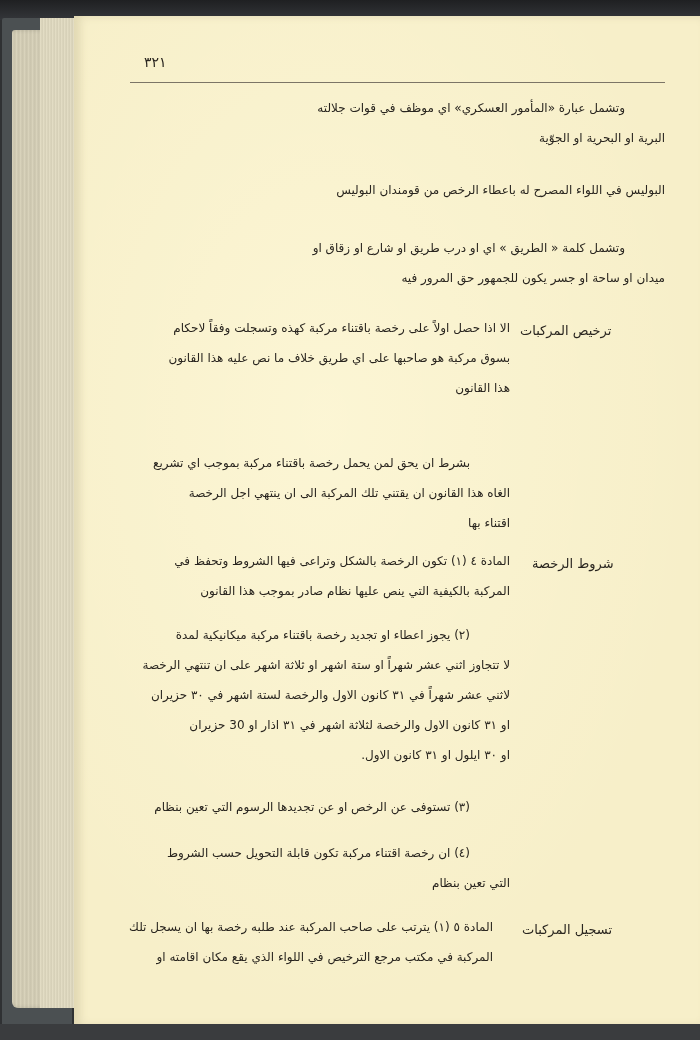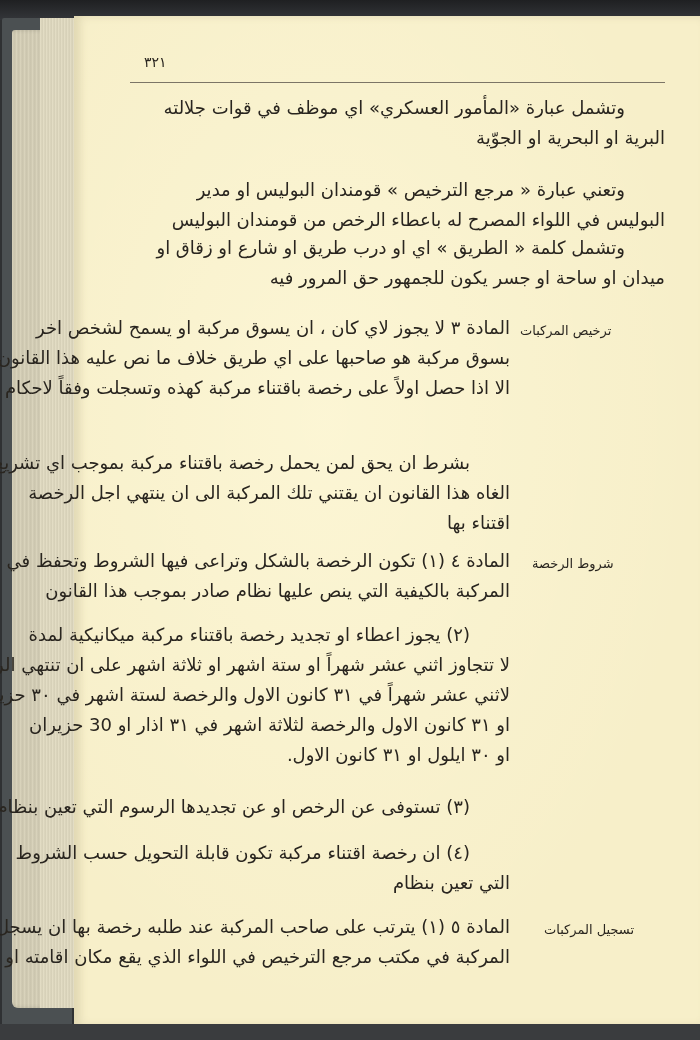--- a/index.html
+++ b/index.html
@@ -68,21 +68,21 @@
     .header-rule {
       position: absolute; left: 130px; top: 82px; width: 535px; height: 1px;
       background: #7c7566;
     }
     .text {
       position: absolute;
       direction: rtl;
       text-align: justify;
       text-align-last: right;
       color: #29251f;
-      font-size: 18px;
+      font-size: 12px;
       line-height: 30px;
       font-family: "DejaVu Sans", sans-serif;
     }
     .margin-note {
       position: absolute;
       direction: rtl;
       text-align: right;
       color: #29251f;
       font-size: 13px;
       font-family: "DejaVu Sans", sans-serif;
@@ -105,34 +105,33 @@
   <span class="page-number">٣٢١</span>
 </div>
 <div class="header-rule"></div>
 
 <div class="text" style="left:155px; top:93px; width:510px;">
   <span class="line indent">وتشمل عبارة «المأمور العسكري» اي موظف في قوات جلالته</span>
   <span class="line">البرية او البحرية او الجوّية</span>
 </div>
 
 <div class="text" style="left:155px; top:175px; width:510px;">
-  <span class="line indent">وتعني عبارة « مرجع الترخيص » قومندان البوليس او مدير</span>
   <span class="line">البوليس في اللواء المصرح له باعطاء الرخص من قومندان البوليس</span>
 </div>
 
 <div class="text" style="left:155px; top:233px; width:510px;">
   <span class="line indent">وتشمل كلمة « الطريق » اي او درب طريق او شارع او زقاق او</span>
   <span class="line">ميدان او ساحة او جسر يكون للجمهور حق المرور فيه</span>
 </div>
 
 <span class="margin-note" style="left:520px; top:323px;">ترخيص المركبات</span>
 <div class="text" style="left:155px; top:313px; width:355px;">
-  <span class="line">المادة ٣   لا يجوز لاي كان ، ان يسوق مركبة او يسمح لشخص اخر</span>
+  <span class="line">الا اذا حصل اولاً على رخصة باقتناء مركبة كهذه وتسجلت وفقاً لاحكام</span>
   <span class="line">بسوق مركبة هو صاحبها على اي طريق خلاف ما نص عليه هذا القانون</span>
-  <span class="line">الا اذا حصل اولاً على رخصة باقتناء مركبة كهذه وتسجلت وفقاً لاحكام</span>
+  <span class="line">هذا القانون</span>
 </div>
 
 <div class="text" style="left:155px; top:448px; width:355px;">
   <span class="line indent">بشرط ان يحق لمن يحمل رخصة باقتناء مركبة بموجب اي تشريع</span>
   <span class="line">الغاه هذا القانون ان يقتني تلك المركبة الى ان ينتهي اجل الرخصة</span>
   <span class="line">اقتناء بها</span>
 </div>
 
 <span class="margin-note" style="left:532px; top:556px;">شروط الرخصة</span>
 <div class="text" style="left:155px; top:546px; width:355px;">
@@ -150,17 +149,17 @@
 
 <div class="text" style="left:155px; top:792px; width:355px;">
   <span class="line indent">(٣)  تستوفى عن الرخص او عن تجديدها الرسوم التي تعين بنظام</span>
 </div>
 
 <div class="text" style="left:155px; top:838px; width:355px;">
   <span class="line indent">(٤)  ان رخصة اقتناء مركبة تكون قابلة التحويل حسب الشروط</span>
   <span class="line">التي تعين بنظام</span>
 </div>
 
-<span class="margin-note" style="left:522px; top:922px;margin-left:22px;">تسجيل المركبات</span>
-<div class="text" style="left:155px; top:912px; width:355px;">
+<span class="margin-note" style="left:522px; top:922px;">تسجيل المركبات</span>
+<div class="text" style="left:138px; top:912px; width:355px;">
   <span class="line">المادة ٥ (١)  يترتب على صاحب المركبة عند طلبه رخصة بها ان يسجل تلك</span>
   <span class="line">المركبة في مكتب مرجع الترخيص في اللواء الذي يقع مكان اقامته او</span>
 </div>
 
 </body></html>

